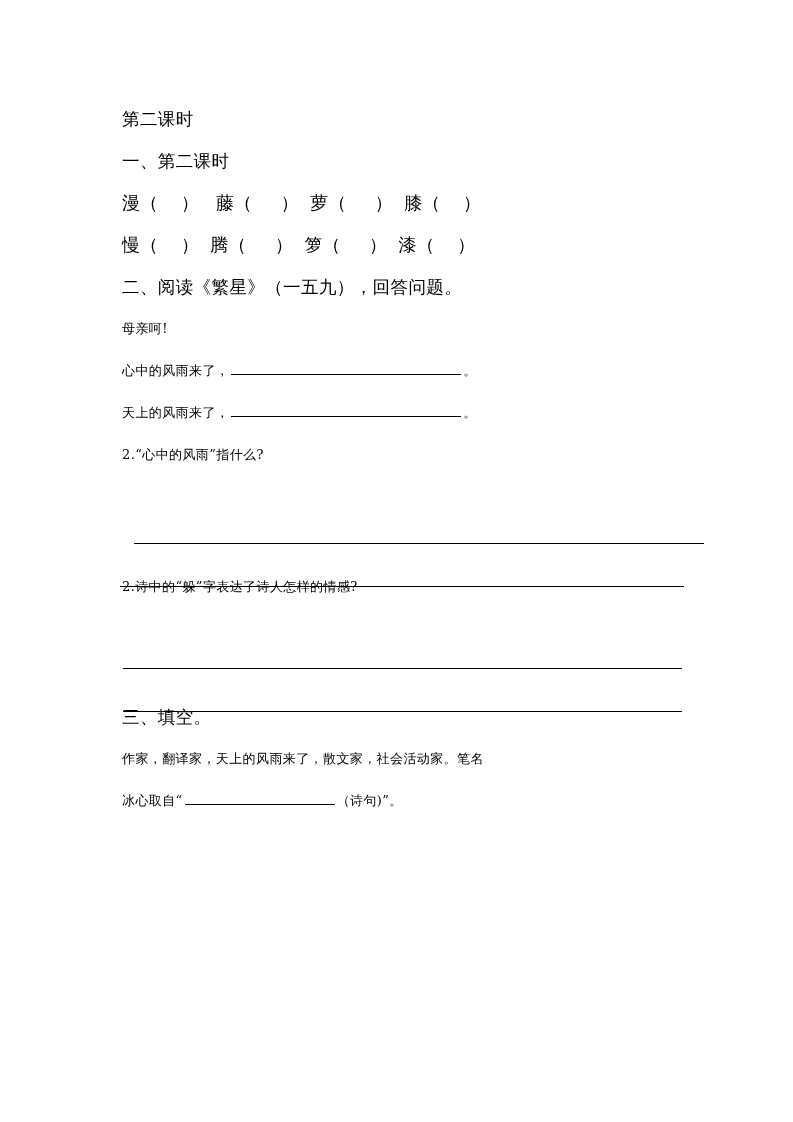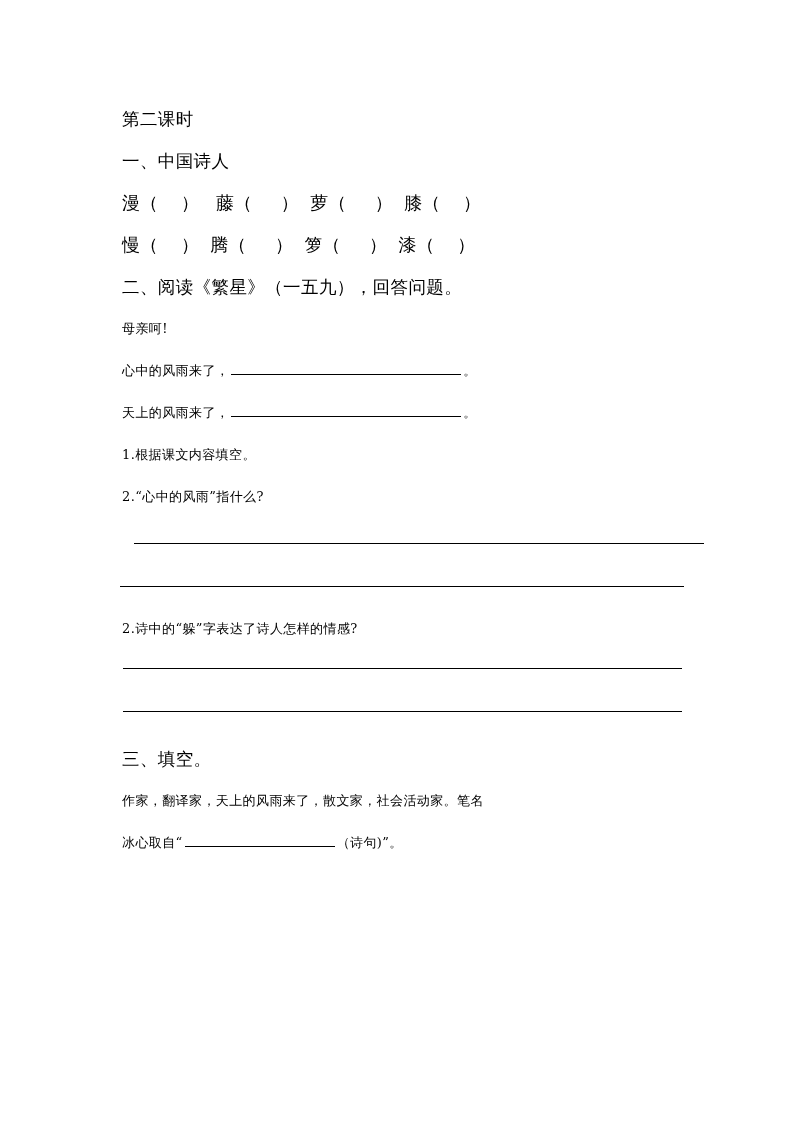--- a/index.html
+++ b/index.html
@@ -79,35 +79,34 @@
 </style>
 </head>
 <body>
 
 <div class="page">
 
   <div class="content">
 
     <div class="heading">第二课时</div>
 
-    <div class="heading">一、中国诗人</div>
+    <div class="heading">一、第二课时</div>
 
     <div class="zuci-row"><span>漫（    ）</span><span>   </span><span>藤（     ）</span><span>  </span><span>萝（     ）</span><span>  </span><span>膝（    ）</span></div>
 
     <div class="zuci-row"><span>慢（    ）</span><span>  </span><span>腾（     ）</span><span>  </span><span>箩（     ）</span><span>  </span><span>漆（    ）</span></div>
 
     <div class="heading">二、阅读《繁星》（一五九），回答问题。</div>
 
     <div class="line">母亲呵!</div>
 
     <div class="line"><span>心中的风雨来了，</span><span class="blank w230"></span><span class="tight">。</span></div>
 
     <div class="line"><span>天上的风雨来了，</span><span class="blank w230"></span><span class="tight">。</span></div>
 
-    <div class="line">1.根据课文内容填空。</div>
 
     <div class="line">2.“心中的风雨”指什么?</div>
 
     <div style="height:90px"></div>
 
     <div class="line">2.诗中的“躲”字表达了诗人怎样的情感?</div>
 
     <div style="height:88px"></div>
 
     <div class="heading">三、填空。</div>

